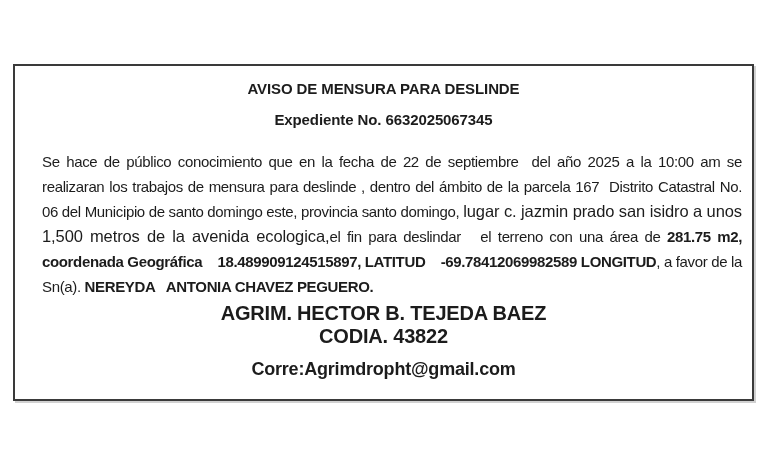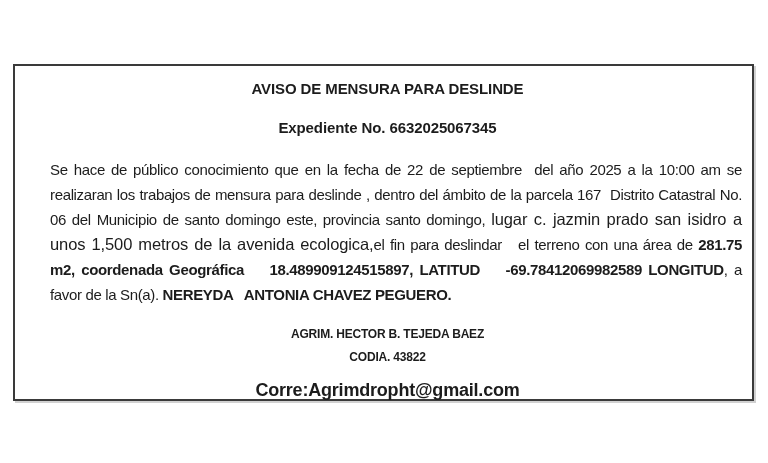--- a/index.html
+++ b/index.html
@@ -16,52 +16,52 @@
   .notice-box {
     position: absolute;
     left: 13px;
     top: 64px;
     width: 741px;
     height: 337px;
     box-sizing: border-box;
     border: 2px solid #3a3a3a;
     box-shadow: 2px 2px 0 rgba(0,0,0,0.18);
     background: #ffffff;
-    padding: 8px 10px 0 18px;
+    padding: 8px 10px 0 10px;
   }
   .centered { text-align: center; }
   .notice-title {
     margin-top: 6px;
     font-size: 15px;
     font-weight: bold;
     letter-spacing: -0.1px;
   }
   .expediente {
-    margin-top: 22px;
+    margin-top: 14px;
     font-size: 15px;
     font-weight: bold;
     letter-spacing: -0.1px;
   }
   .body-par {
     margin-top: 21px;
     font-size: 15px;
     line-height: 25px;
     text-align: justify;
     letter-spacing: -0.35px;
     margin-left: 17px;
   }
   .body-par span { white-space: pre-wrap; }
   .run-loc {
     font-size: 16.5px;
     letter-spacing: -0.1px;
   }
   .run-bold { font-weight: bold; }
   .sig-block {
-    margin-top: 16px;
-    font-size: 12px;
+    margin-top: 3px;
+    font-size: 20px;
     font-weight: bold;
     line-height: 23px;
     letter-spacing: -0.2px;
   }
   .email-line {
     margin-top: 11px;
     font-size: 18px;
     font-weight: bold;
     letter-spacing: -0.2px;
   }

